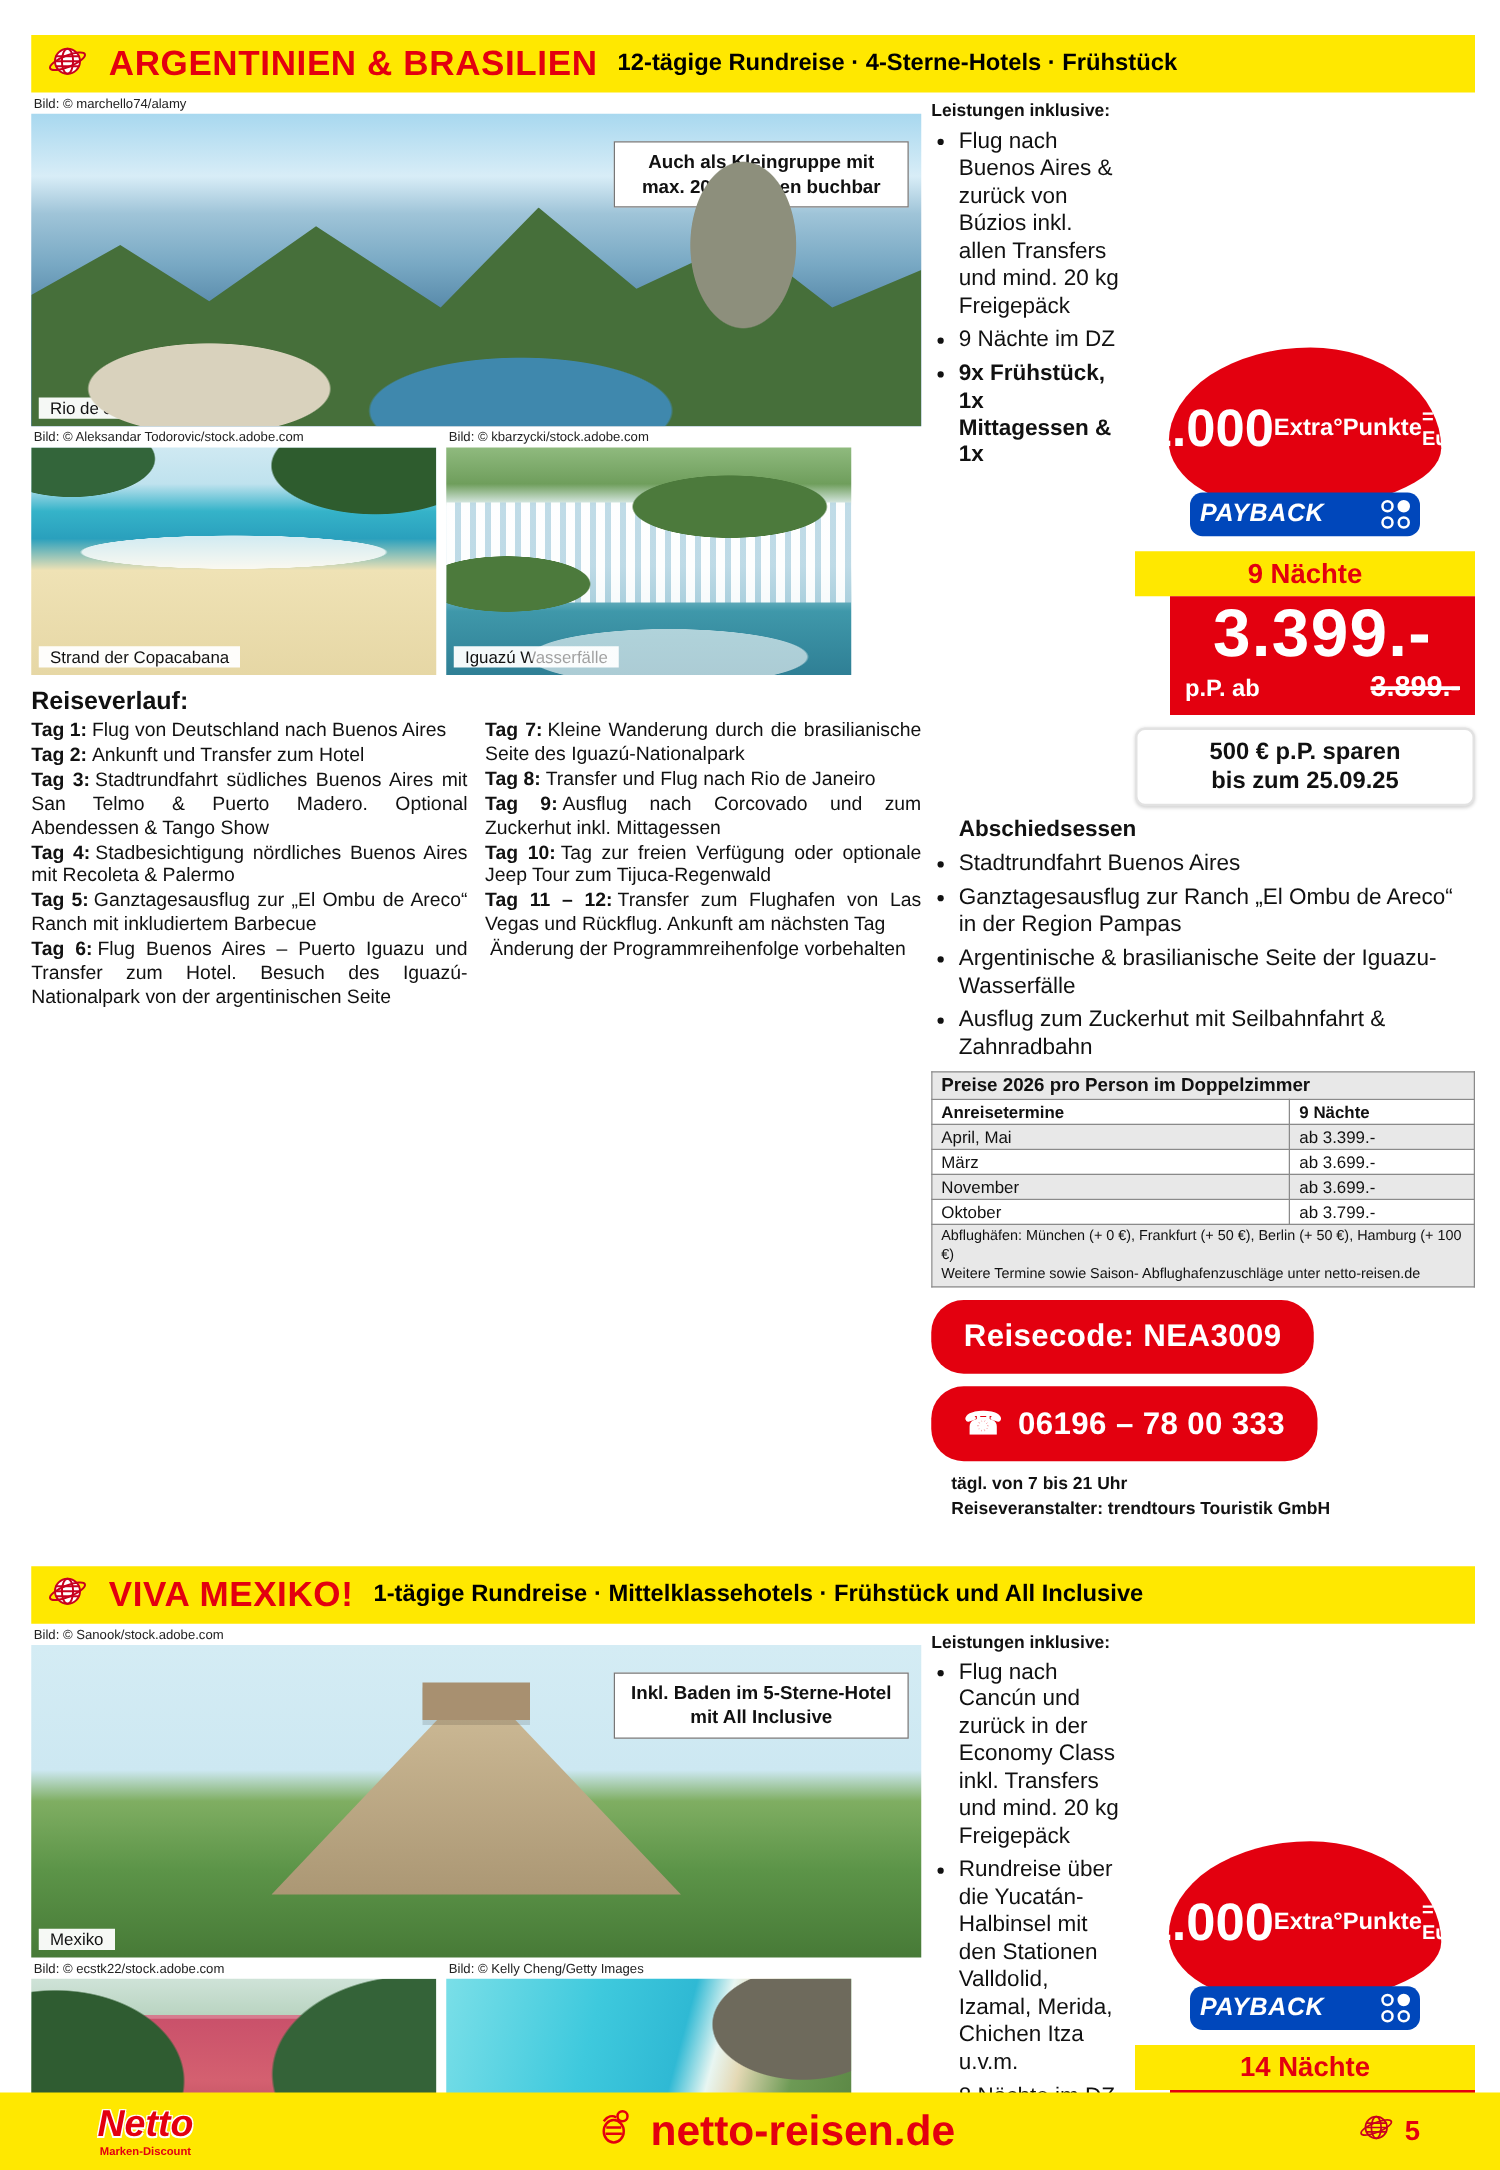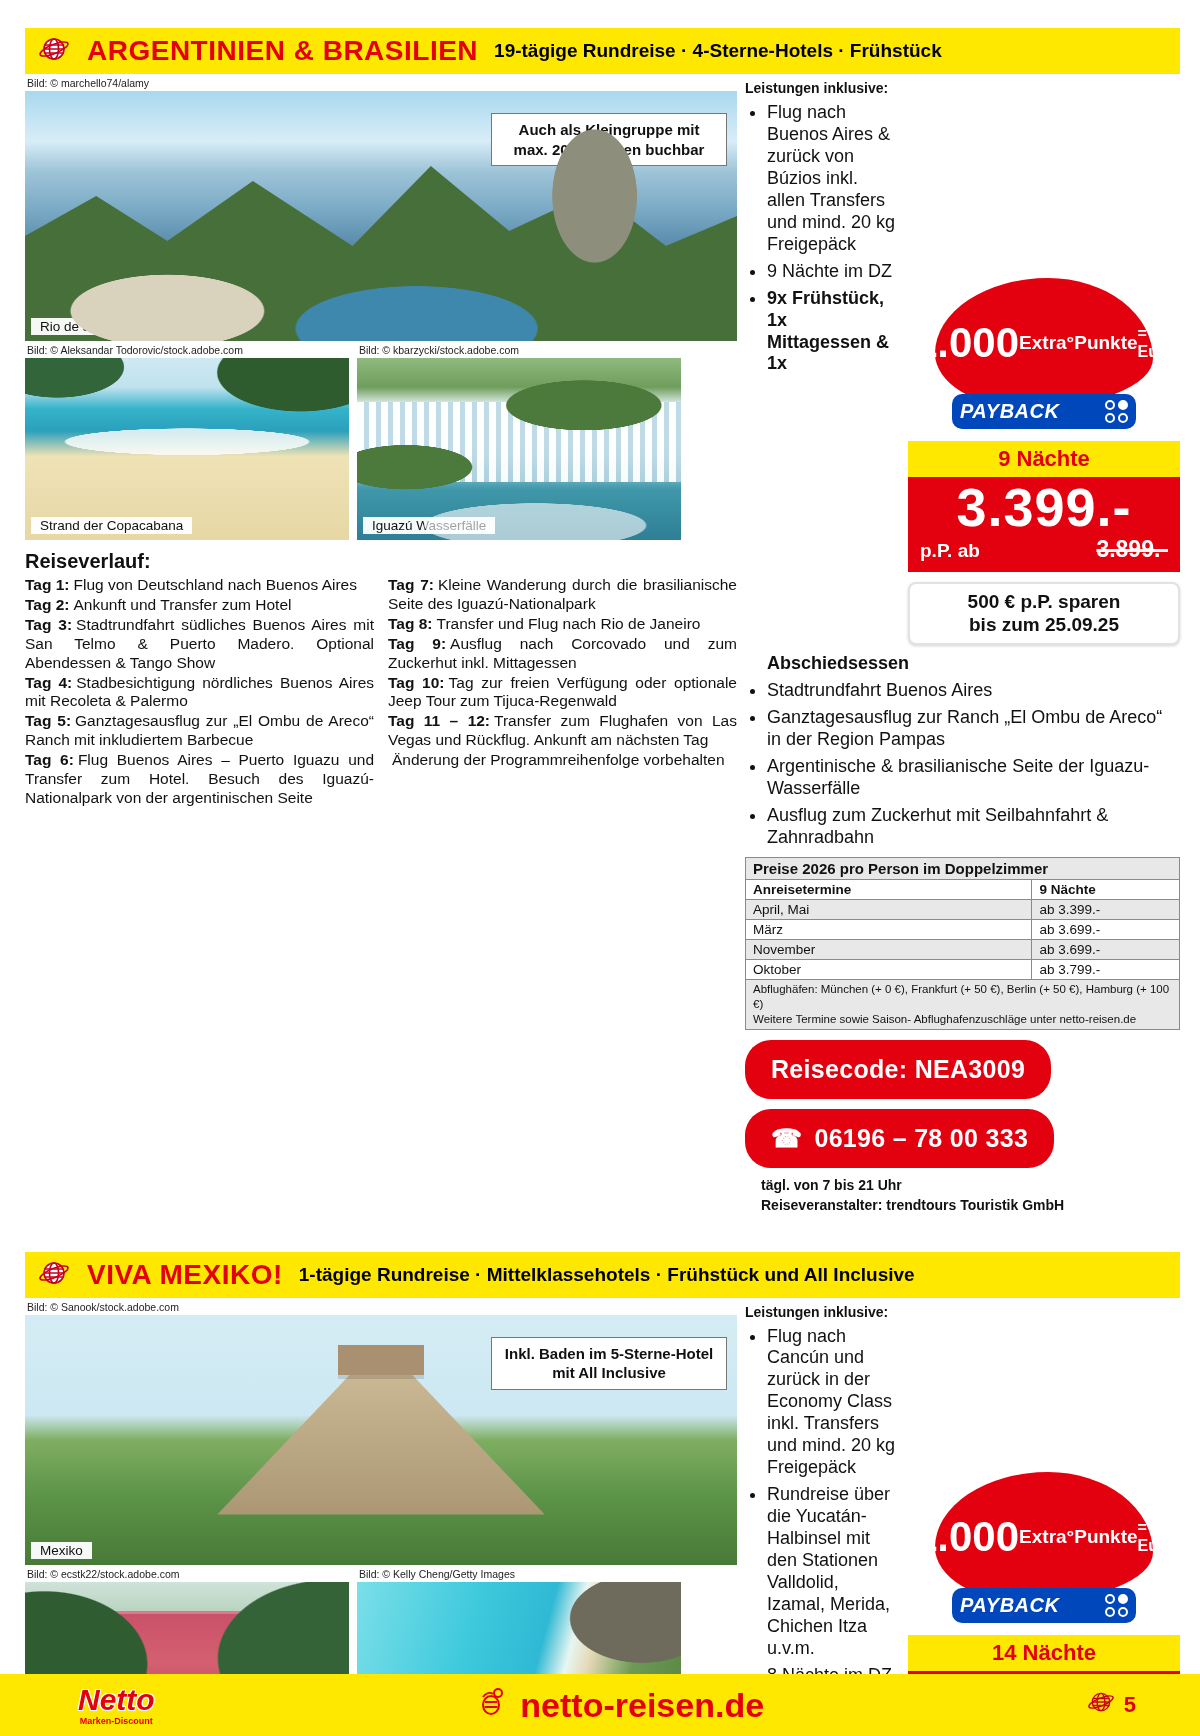--- a/index.html
+++ b/index.html
@@ -91,21 +91,21 @@
   .pb-value{font-size:16px;font-weight:700;}
   .pb-logo{width:168px;margin:-14px auto 12px;background:#0047bb;border-radius:10px;padding:6px 8px;
      display:flex;align-items:center;justify-content:space-between;gap:8px;position:relative;}
   .pb-brand{color:#fff;font-weight:800;font-style:italic;font-size:20px;letter-spacing:.5px;}
   .pb-dots{display:grid;grid-template-columns:10px 10px;gap:3px;}
   .pb-dot{width:10px;height:10px;border:2px solid #fff;border-radius:50%;box-sizing:border-box;}
   .pb-dot.filled{background:#fff;}
 
   .price-box{margin-top:12px;}
   .pb-n{background:#ffe800;color:#e3000f;font-weight:800;text-align:center;font-size:22px;padding:5px 0;}
-  .pb-main{background:#e3000f;color:#fff;padding:2px 12px 9px;}
+  .pb-main{background:#e3000f;color:#fff;padding:2px 12px 9px;margin-left:28px;}
   .pb-price{font-size:54px;font-weight:800;letter-spacing:1px;text-align:center;line-height:1.05;}
   .pb-row{display:flex;justify-content:space-between;align-items:baseline;margin-top:0;}
   .pb-pp{font-size:19px;font-weight:700;}
   .pb-old{font-size:23px;font-weight:800;text-decoration:line-through;text-decoration-thickness:3px;}
 
   .save{margin-top:10px;background:#fff;border:2px solid #e2e2e2;border-radius:8px;
      box-shadow:0 1px 3px rgba(0,0,0,.18);text-align:center;font-weight:800;font-size:19px;
      padding:6px 4px;color:#111;line-height:1.25;}
 
   .ptable{clear:both;width:100%;border-collapse:collapse;margin-top:8px;font-size:13.5px;}
@@ -142,21 +142,21 @@
         <svg width="34" height="30" viewBox="0 0 34 30">
             <g fill="none" stroke="#c8001e" stroke-width="1.6">
           <circle cx="17" cy="15" r="10" fill="#fff"></circle>
           <ellipse cx="17" cy="15" rx="4.5" ry="10"></ellipse>
               <path d="M7.5 11h19M7.5 19h19M7 15h20"></path>
           <ellipse cx="17" cy="15" rx="15" ry="4.5" transform="rotate(-22 17 15)"></ellipse>
         </g>
           </svg>
       </span>
       <span class="s-title">ARGENTINIEN &amp; BRASILIEN</span>
-      <span class="s-sub">19-tägige Rundreise · 4-Sterne-Hotels · Frühstück</span>
+      <span class="s-sub">12-tägige Rundreise · 4-Sterne-Hotels · Frühstück</span>
     </div>
 
     <div class="row">
       <div class="lcol">
         <div class="credit">Bild: © marchello74/alamy</div>
         <div class="photo photo-main ph-rio">
           <span class="badge">Auch als Kleingruppe mit max. 20 Personen buchbar</span>
           <span class="cap">Rio de Janeiro</span>
         </div>
         <div class="subrow">

